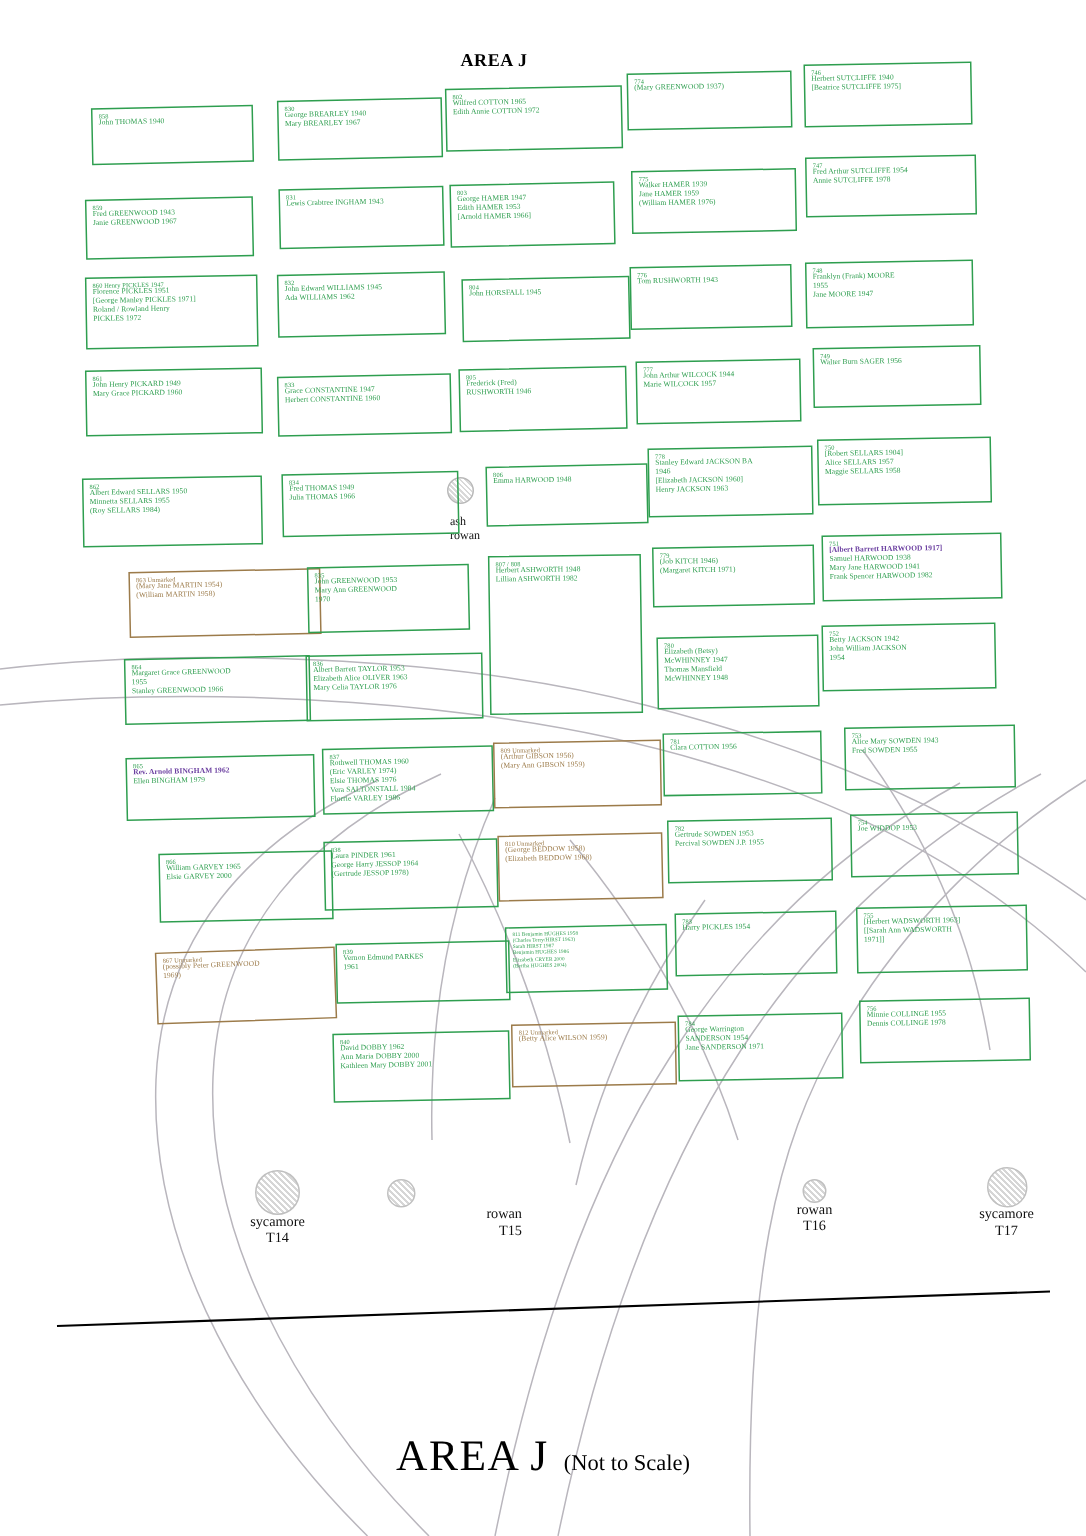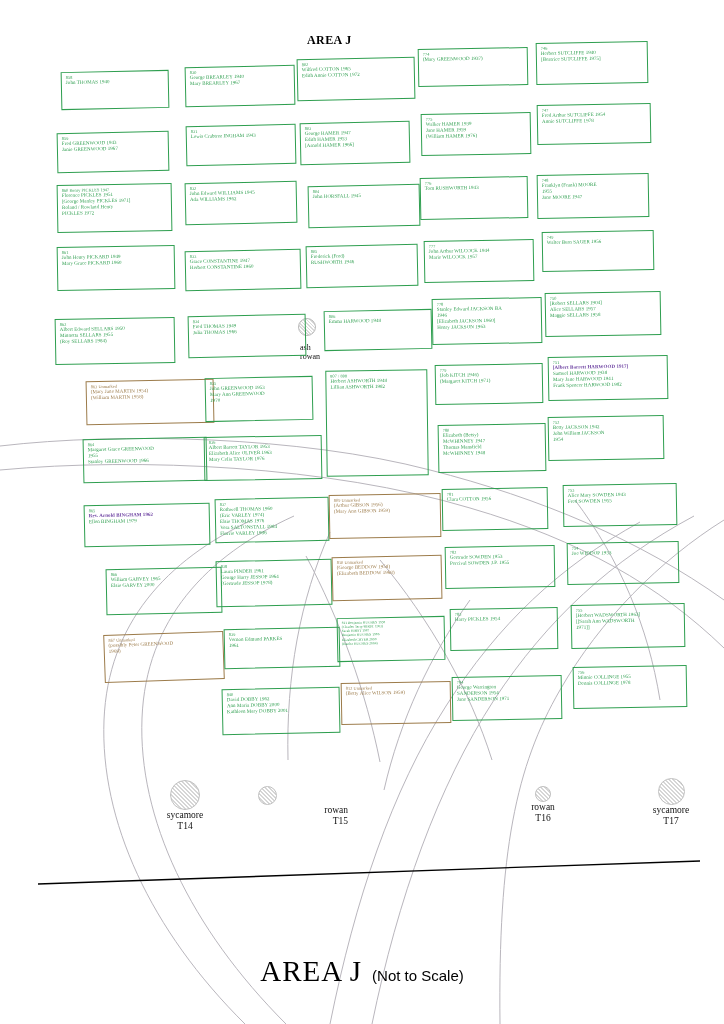--- a/index.html
+++ b/index.html
@@ -121,21 +121,21 @@
     text-align: center;
     color: #000;
   }
   #footer-title .main {
     font-size: 29px;
     font-family: "Liberation Serif", serif;
     letter-spacing: 1px;
   }
   #footer-title .sub {
     font-size: 15px;
-    font-family: Liberation Sans, sans-serif;
+    font-family: Liberation Serif, serif;
     margin-left: 10px;
   }
 </style>
 </head>
 <body>
 
 <div id="map-canvas">
 
   <svg class="bg-svg" viewBox="0 0 724 1024">
     <g fill="none" stroke="#b9b6bd" stroke-width="1">

